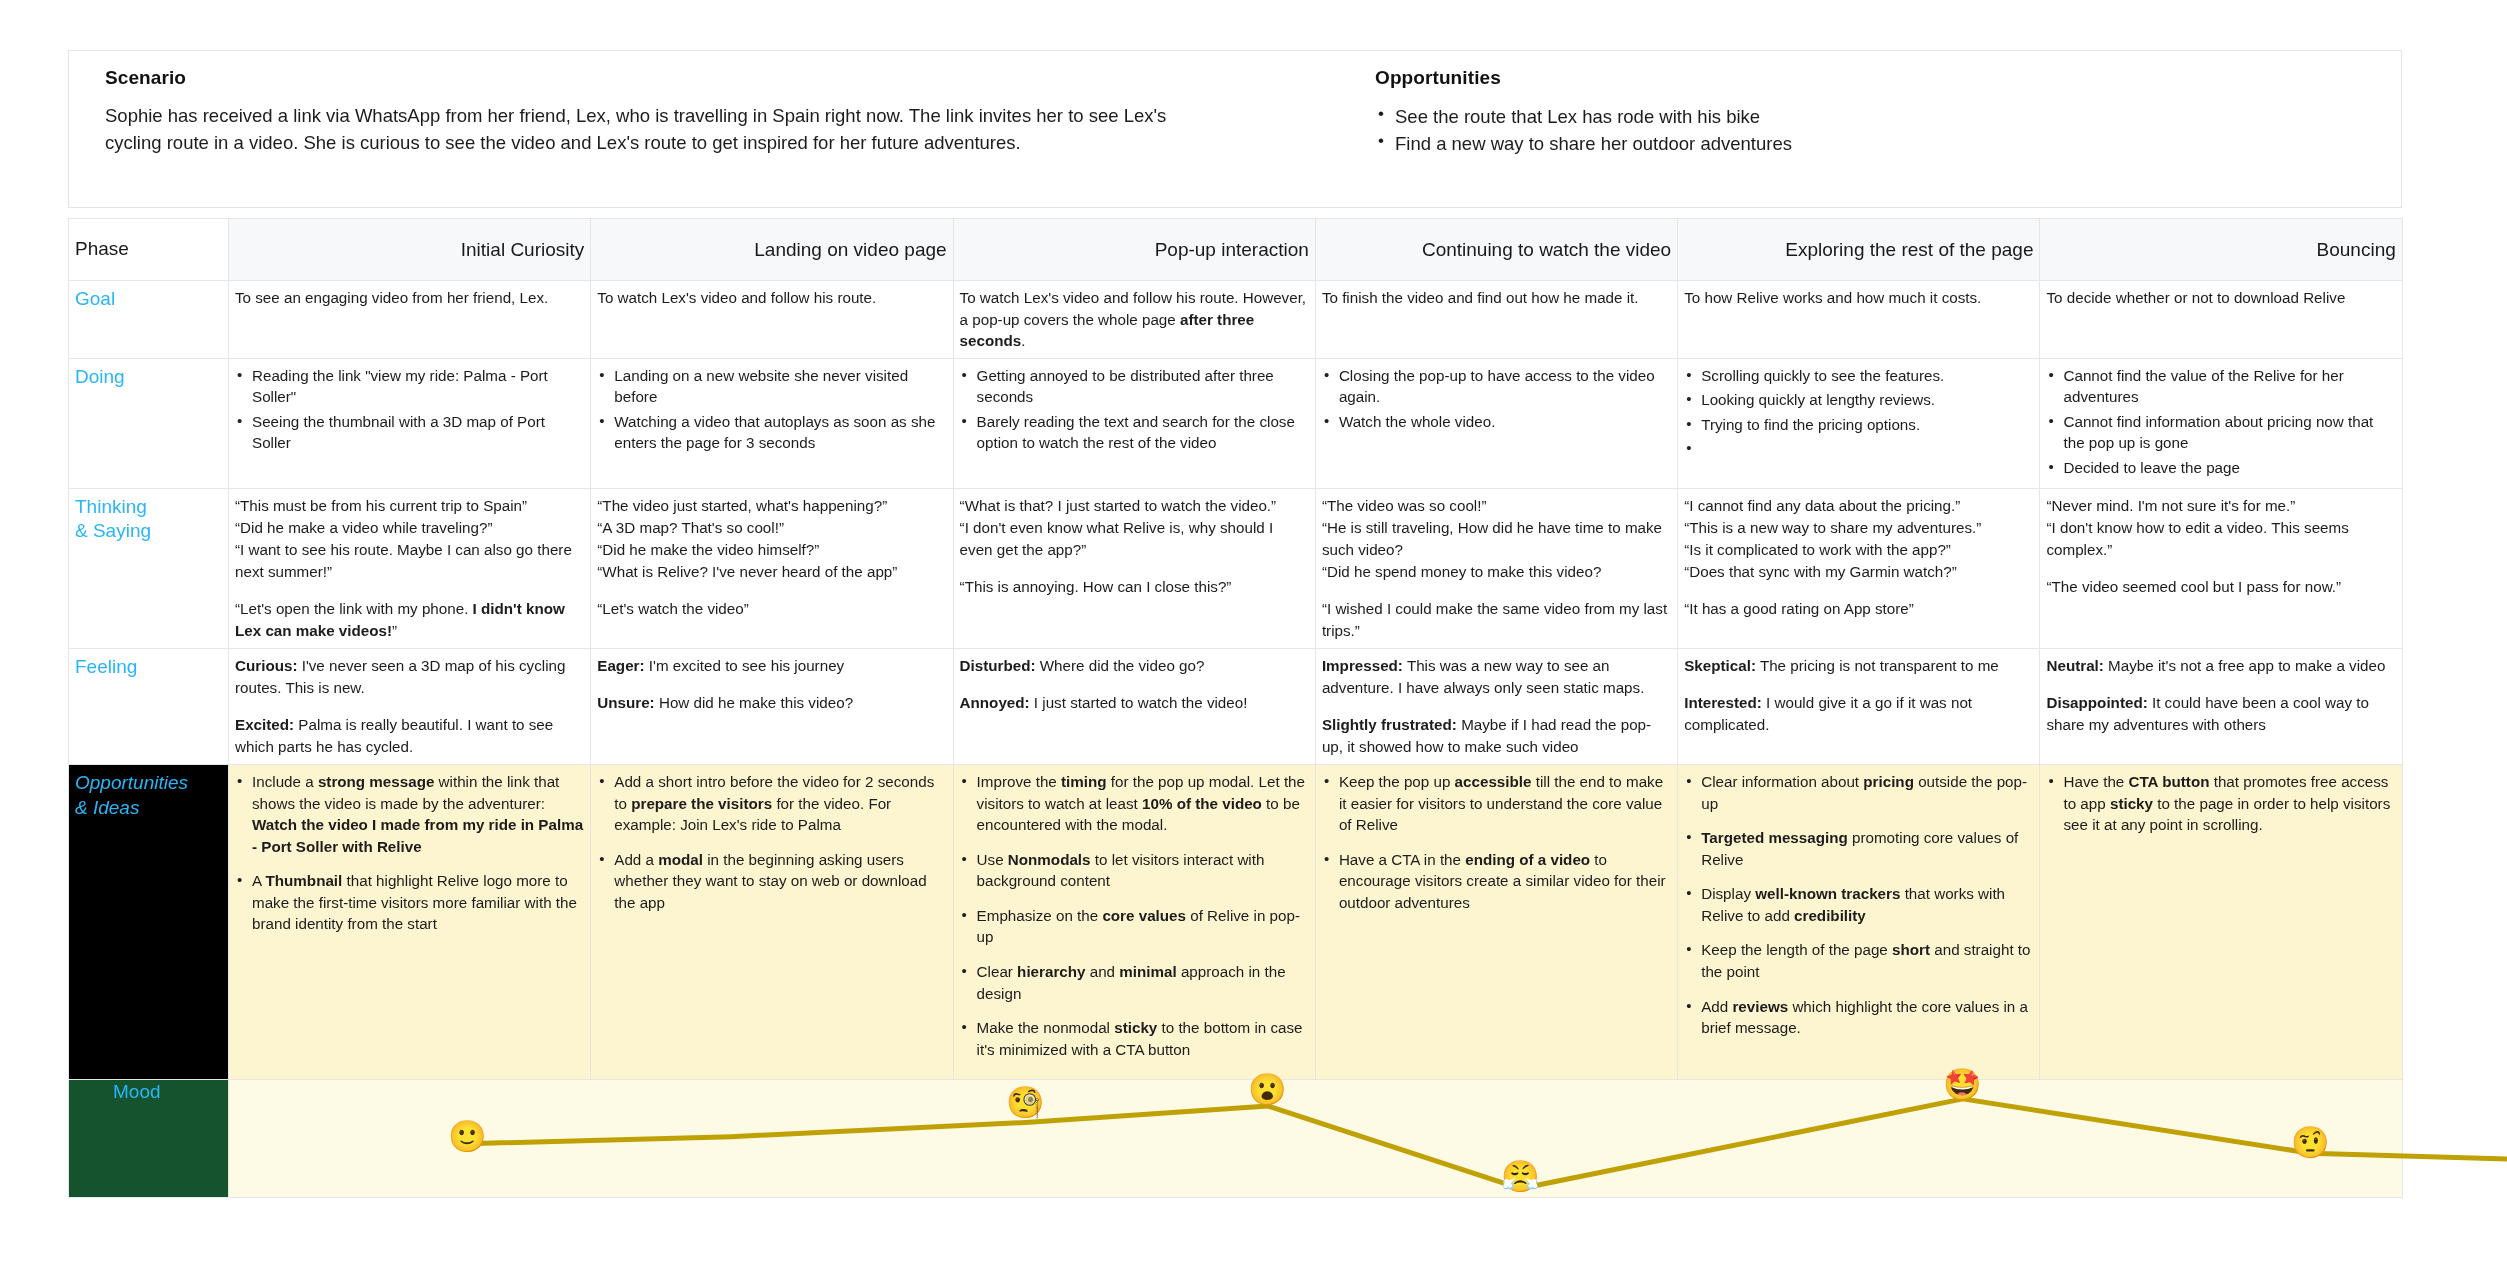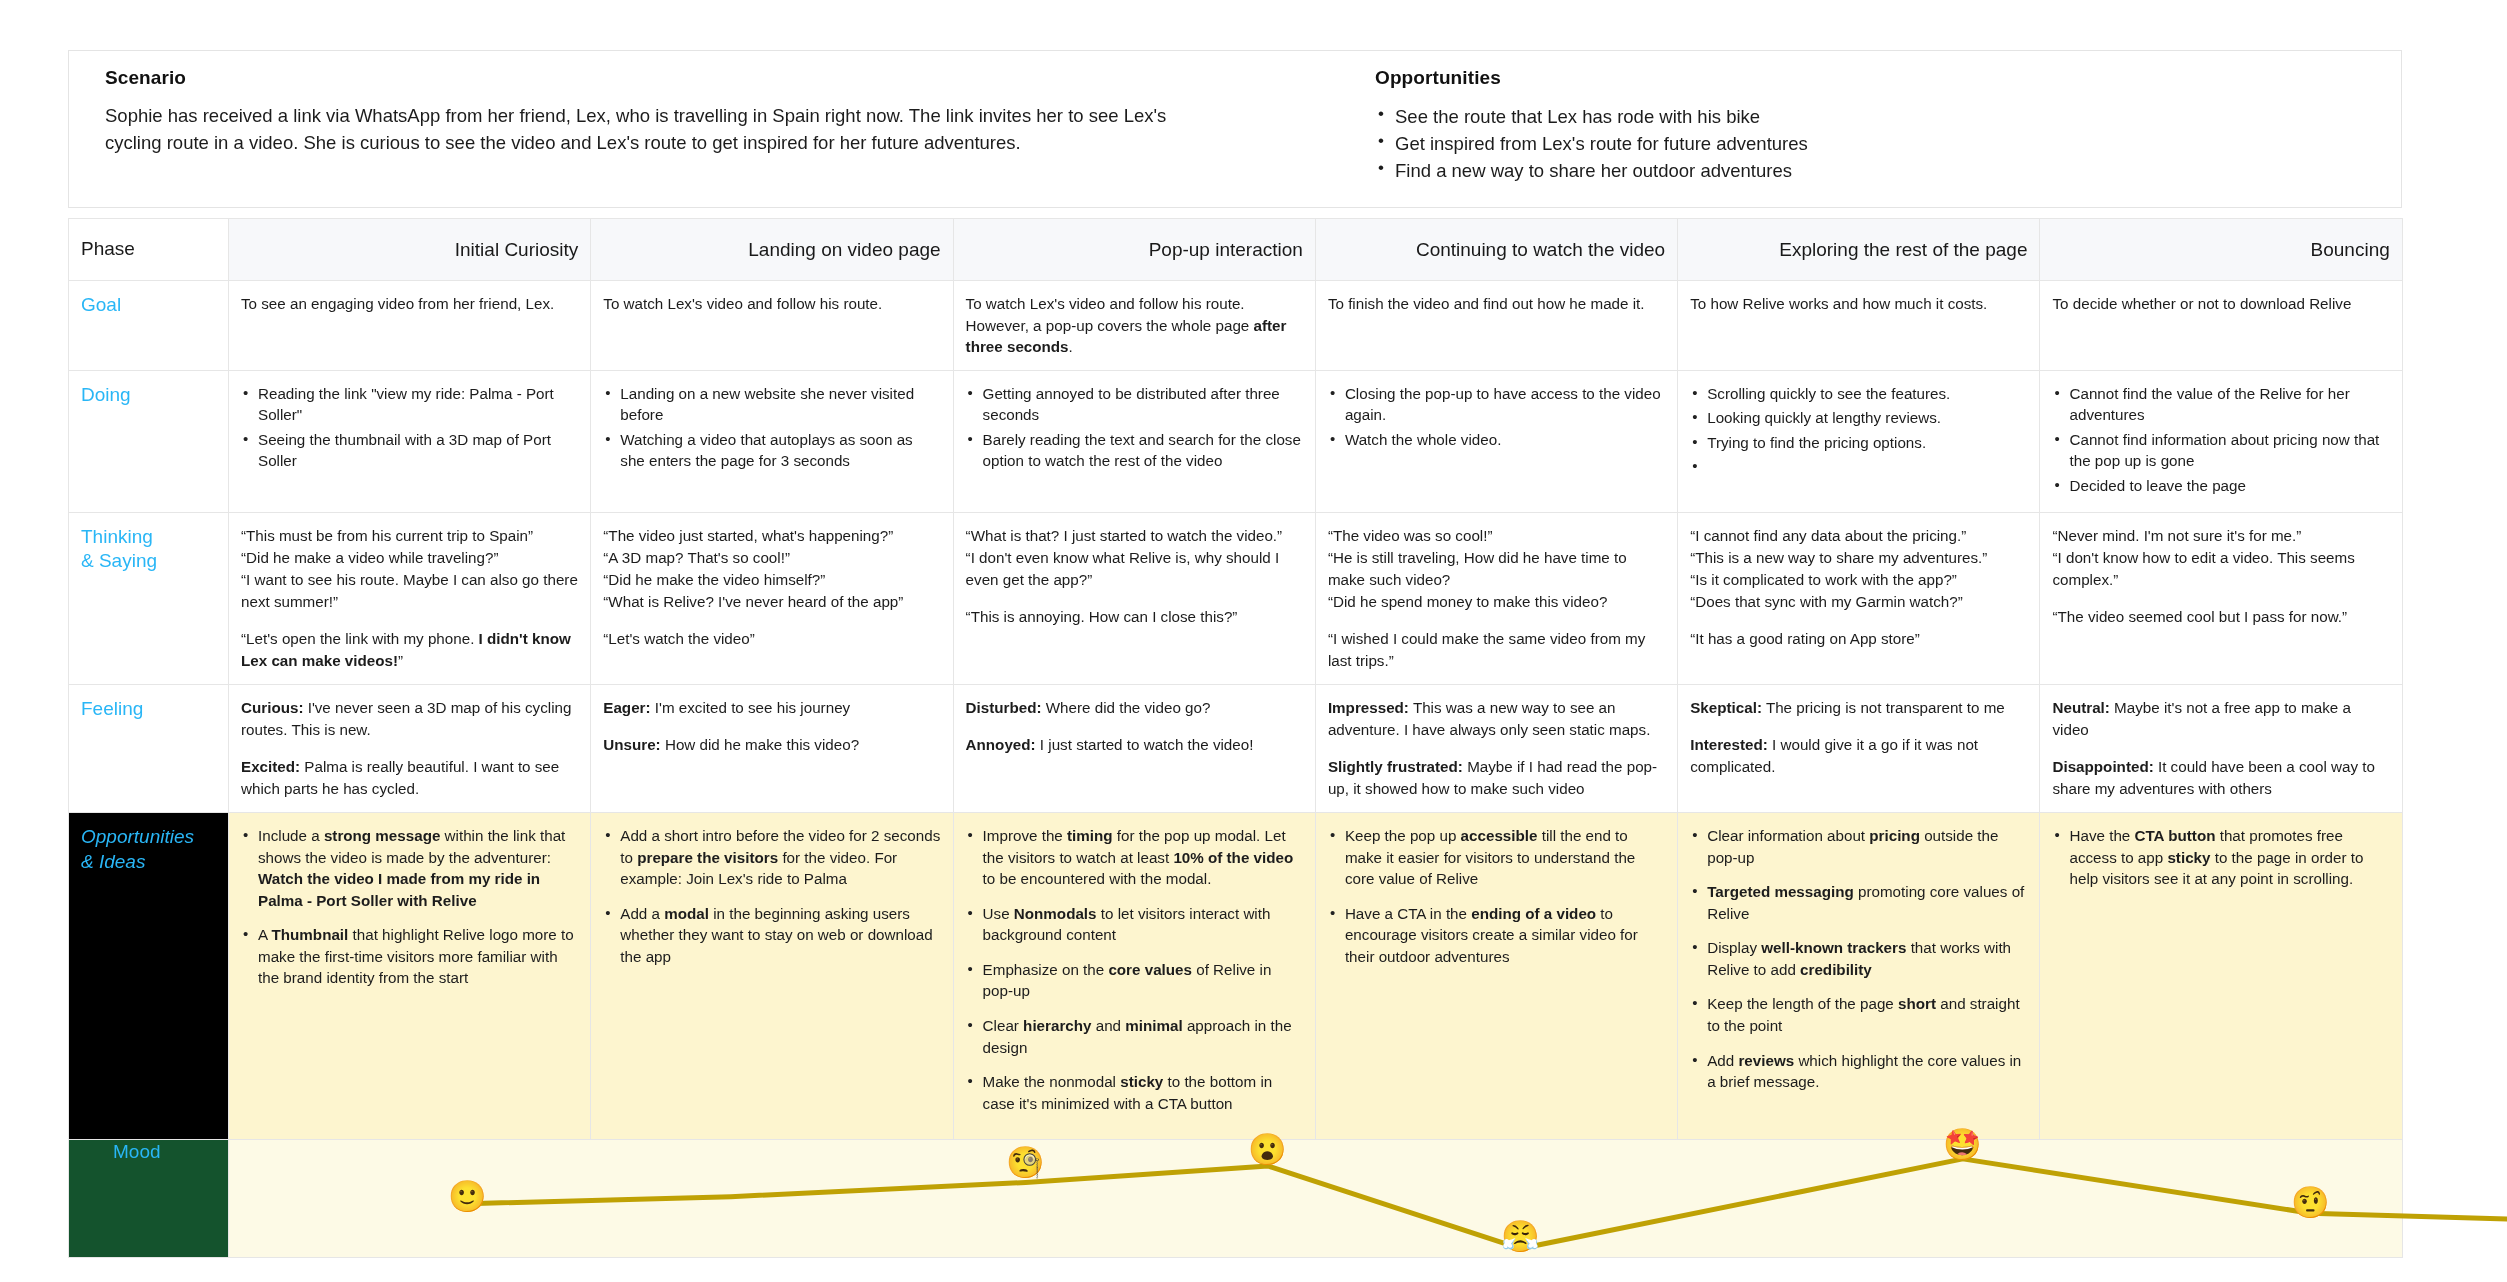--- a/index.html
+++ b/index.html
@@ -66,21 +66,21 @@
     position: absolute;
     left: 68px;
     top: 218px;
     width: 2334px;
     border-collapse: collapse;
     table-layout: fixed;
   }
   .grid td, .grid th {
     vertical-align: top;
     border: 1px solid #e6e6e6;
-    padding: 12px;
+    padding: 6px;
   }
   col.c-label { width: 160px; }
   col.c-phase { width: 362.3px; }
 
   .rowlabel {
     color: #29b6f6;
     font-size: 19px;
     font-weight: normal;
     line-height: 1.3;
     padding: 0 0 0 18px;
@@ -173,21 +173,20 @@
 
   <div class="brief">
     <div class="brief-col">
       <div class="brief-title">Scenario</div>
       <div class="brief-body">Sophie has received a link via WhatsApp from her friend, Lex, who is travelling in Spain right now. The link invites her to see Lex's cycling route in a video. She is curious to see the video and Lex's route to get inspired for her future adventures.</div>
     </div>
     <div class="brief-col expect">
       <div class="brief-title">Opportunities</div>
       <ul class="brief-list">
           <li>See the route that Lex has rode with his bike</li>
-          <li>Get inspired from Lex's route for future adventures</li>
           <li>Find a new way to share her outdoor adventures</li>
         </ul>
     </div>
   </div>
 
   <table class="grid">
     <colgroup>
       <col class="c-label">
         <col class="c-phase">
         <col class="c-phase">

